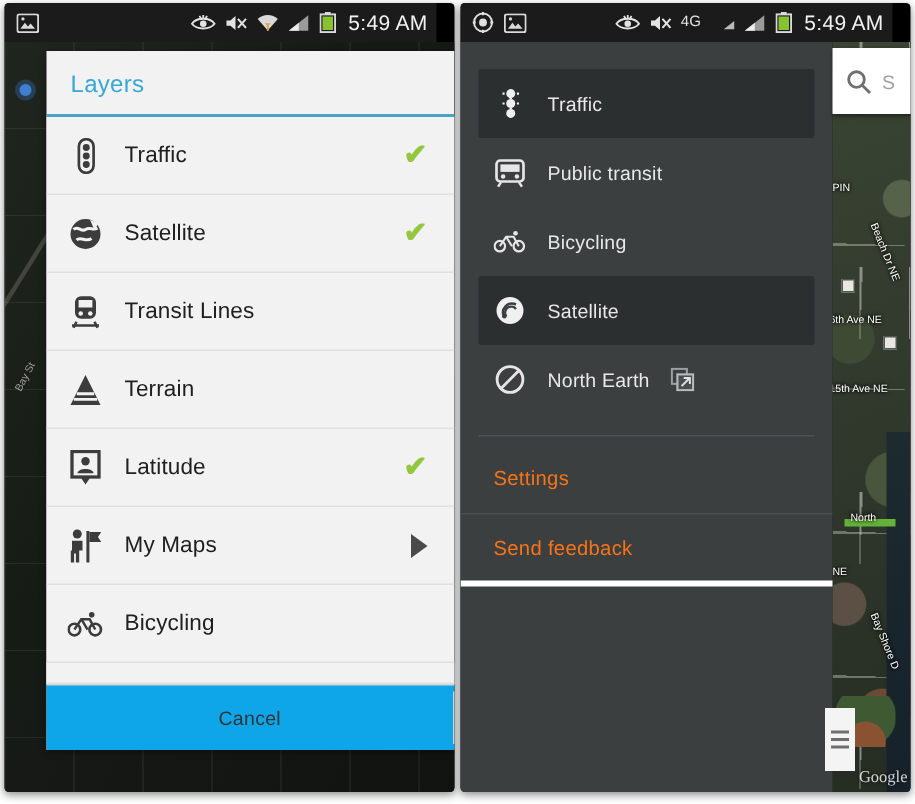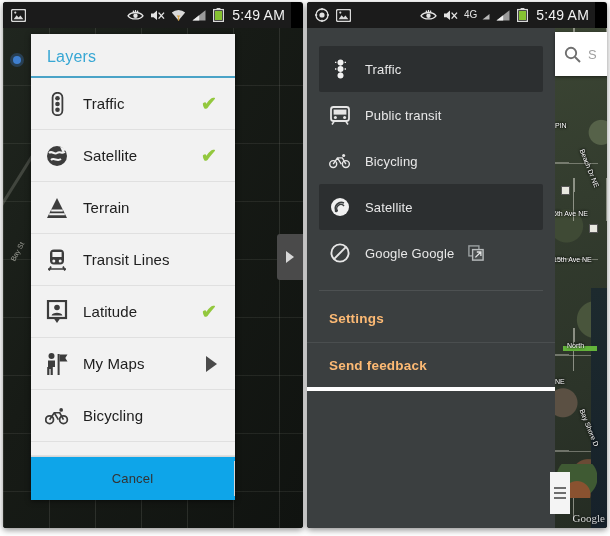--- a/index.html
+++ b/index.html
@@ -102,21 +102,21 @@
     width:0;height:0;
     border-top:6px solid transparent;
     border-bottom:6px solid transparent;
     border-left:8px solid #d8d8d8;
   }
 
   
   .layers-dialog {
     position: absolute;
     left: 28px; top: 32px;
-    width: 204px;
+    width: 272px;
     background: #f2f2f2;
     z-index: 20;
     box-shadow: 0 1px 5px rgba(0,0,0,.55);
     display: flex; flex-direction: column;
     max-height: 480px;
   }
   .layers-title {
     color: #37a7d4;
     font-size: 16px;
     padding: 14px 16px 10px 16px;
@@ -210,23 +210,23 @@
   .drawer-row .ext { margin-left: 14px; display:flex; align-items:center; }
   .drawer-divider {
     height: 1px;
     background: #4d5152;
     margin: 14px 12px 4px 12px;
   }
   .drawer-action {
     display:flex; align-items:center;
     height: 48px;
     padding: 0 22px;
-    color: #fdba74;
+    color: #f97316;
     font-size: 13.5px;
-    font-weight: bold;
+    font-weight: normal;
     letter-spacing: .2px;
     border-bottom: 1px solid #4a4e4f;
   }
   .drawer-action.last { border-bottom: 4px solid #ffffff; }
 
   
   .sat-strip {
     position:absolute; top:26px; right:0; bottom:0;
     width: 52px;
     overflow: hidden;
@@ -394,40 +394,40 @@
             </svg>
           </span>
           <span class="label">Satellite</span>
           <span class="trailing">
             <span class="check">✔</span>
           </span>
         </div>
 
         <div class="layer-row">
           <span class="ico">
-            <svg width="24" height="22" viewBox="0 0 24 22">
-              <path d="M12 1 L22 21 L2 21 Z" fill="#3c3c3c"></path>
-              <path d="M6.2 13.5 H17.8 M4.2 17.2 H19.8" stroke="#f2f2f2" stroke-width="1.9"></path>
-            </svg>
-          </span>
-          <span class="label">Terrain</span>
-          <span class="trailing"></span>
-        </div>
-
-        <div class="layer-row">
-          <span class="ico">
             <svg width="20" height="24" viewBox="0 0 20 24">
               <rect x="3" y="1.5" width="14" height="15" rx="4" fill="#3c3c3c"></rect>
               <rect x="5.4" y="4" width="9.2" height="5" fill="#f2f2f2"></rect>
               <circle cx="6.8" cy="13" r="1.5" fill="#f2f2f2"></circle>
               <circle cx="13.2" cy="13" r="1.5" fill="#f2f2f2"></circle>
               <path d="M4 18.5 L2 22.5 M16 18.5 L18 22.5 M1 21 H19" stroke="#3c3c3c" stroke-width="1.7" fill="none"></path>
             </svg>
           </span>
           <span class="label">Transit Lines</span>
+          <span class="trailing"></span>
+        </div>
+
+        <div class="layer-row">
+          <span class="ico">
+            <svg width="24" height="22" viewBox="0 0 24 22">
+              <path d="M12 1 L22 21 L2 21 Z" fill="#3c3c3c"></path>
+              <path d="M6.2 13.5 H17.8 M4.2 17.2 H19.8" stroke="#f2f2f2" stroke-width="1.9"></path>
+            </svg>
+          </span>
+          <span class="label">Terrain</span>
           <span class="trailing"></span>
         </div>
 
         <div class="layer-row">
           <span class="ico">
             <svg width="22" height="24" viewBox="0 0 22 24">
               <rect x="2" y="1" width="18" height="17" fill="none" stroke="#3c3c3c" stroke-width="2.2"></rect>
               <circle cx="11" cy="7.5" r="2.8" fill="#3c3c3c"></circle>
               <path d="M5.6 15.5 C6.2 11.8 15.8 11.8 16.4 15.5 Z" fill="#3c3c3c"></path>
               <path d="M7.6 18 H14.4 L11 23 Z" fill="#3c3c3c"></path>
@@ -525,21 +525,21 @@
       <div class="sb-right">
         <svg class="sb-ico" width="17" height="11" viewBox="0 0 17 11">
           <path d="M1 5.8 C4 1.4 13 1.4 16 5.8 C13 10 4 10 1 5.8 Z" fill="none" stroke="#e3e3e3" stroke-width="1.3"></path>
           <circle cx="8.5" cy="5.8" r="2.2" fill="#e3e3e3"></circle>
           <path d="M6 0.6 L7.4 3.2 M11 0.6 L9.6 3.2 M8.5 0 L8.5 2.6" stroke="#e3e3e3" stroke-width="1.2" fill="none"></path>
         </svg>
         <svg class="sb-ico" width="15" height="13" viewBox="0 0 15 13">
           <path d="M1 4.6 H3.6 L7 1.6 V11 L3.6 8.2 H1 Z" fill="#e3e3e3"></path>
           <path d="M8.6 3.6 L14 9.6 M14 3.6 L8.6 9.6" stroke="#e3e3e3" stroke-width="1.4"></path>
         </svg>
-        <span style="display:flex;align-items:flex-end;gap:5px;">
+        <span style="display:flex;align-items:flex-end;gap:15px;">
           <span class="sb-net-label" style="font-size:10px;line-height:10px;color:#e3e3e3;">4G</span>
           <svg width="8" height="7" viewBox="0 0 8 7">
               <path d="M0.5 6.5 L7.5 1 L7.5 6.5 Z" fill="#b9b9b9"></path>
             </svg>
         </span>
         <svg class="sb-ico" width="15" height="13" viewBox="0 0 15 13">
           <path d="M0.5 11.5 L13.5 1.2 L13.5 11.5 Z" fill="#9a9a9a"></path>
           <path d="M0.5 11.5 L7.2 6.2 L7.2 11.5 Z" fill="#ededed"></path>
         </svg>
         <svg class="sb-ico" width="11" height="14" viewBox="0 0 11 14">
@@ -603,21 +603,21 @@
         <span class="label">Satellite</span>
       </div>
 
       <div class="drawer-row">
         <span class="ico">
           <svg width="20" height="20" viewBox="0 0 20 20">
             <circle cx="10" cy="10" r="8.6" fill="none" stroke="#e6e6e6" stroke-width="1.9"></circle>
             <path d="M4.2 15.8 L15.8 4.2" stroke="#e6e6e6" stroke-width="1.9"></path>
           </svg>
         </span>
-        <span class="label">Google Google</span>
+        <span class="label">North Earth</span>
         <span class="ext">
           <svg width="16" height="16" viewBox="0 0 16 16">
             <rect x="0.9" y="0.9" width="10" height="10" fill="none" stroke="#9a9fa0" stroke-width="1.4"></rect>
             <rect x="4.6" y="4.6" width="10.5" height="10.5" fill="#4a4e4f" stroke="#b8bcbd" stroke-width="1.4"></rect>
             <path d="M7.4 12.4 L12.6 7.2 M8.8 7 H12.9 V11" stroke="#e2e4e4" stroke-width="1.3" fill="none"></path>
           </svg>
         </span>
       </div>
 
       <div class="drawer-divider"></div>

